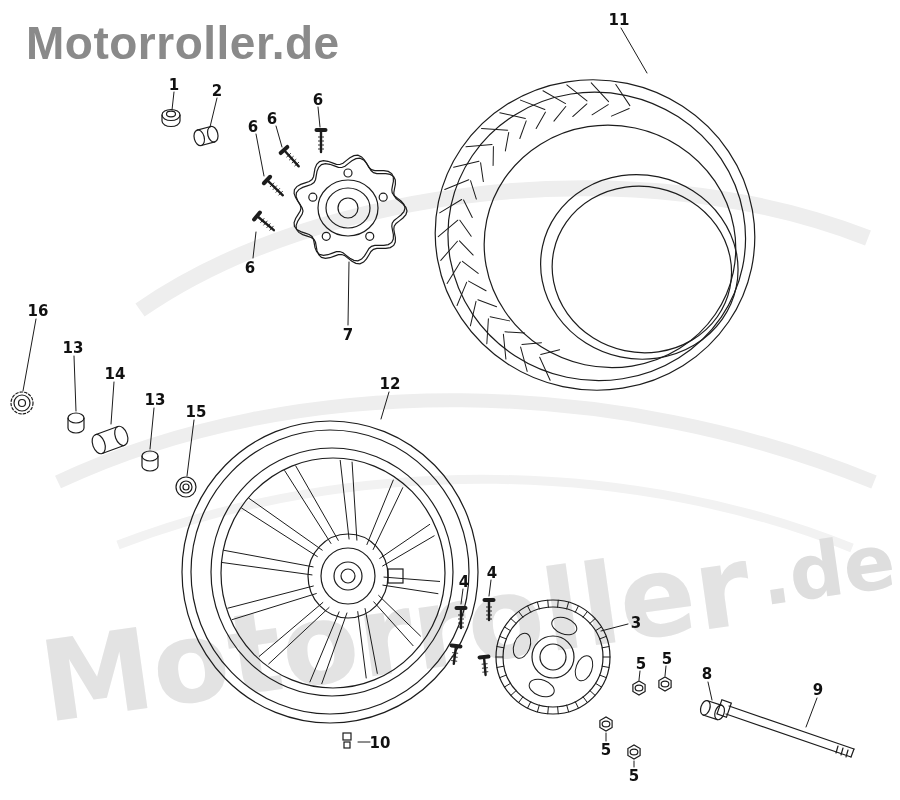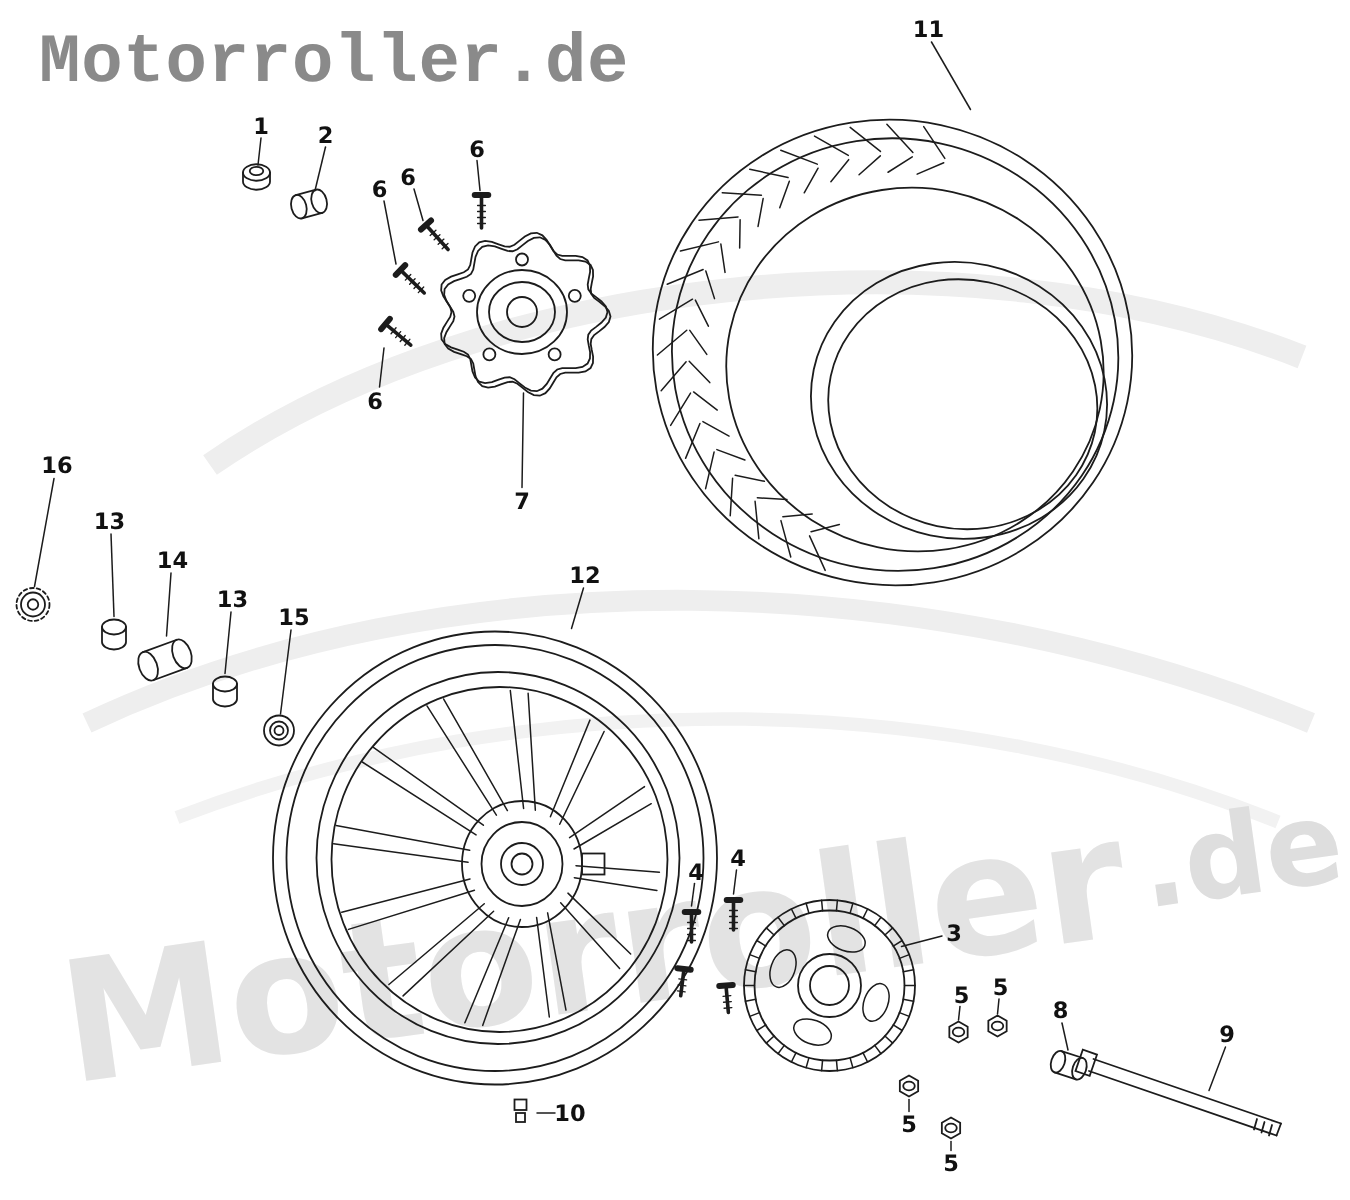--- a/index.html
+++ b/index.html
@@ -4,21 +4,21 @@
 <style>
   html,body{margin:0;padding:0;background:#ffffff;}
   .stage{
     position:relative;width:900px;height:800px;background:#fff;overflow:hidden;
     font-family:"DejaVu Sans","Liberation Sans",sans-serif;
   }
   .stage svg{position:absolute;left:0;top:0;}
   .logo{
     position:absolute;left:26px;top:16px;z-index:5;
     font-size:46px;font-weight:bold;color:#8a8a8a;letter-spacing:0.5px;
-    font-family:Liberation Mono, monospace;
+    font-family:Liberation Sans, sans-serif;
   }
 </style>
 </head>
 <body>
 
 <div class="stage">
 
   <div class="logo">Motorroller.de</div>
 
   <svg width="900" height="800" viewBox="0 0 900 800">

